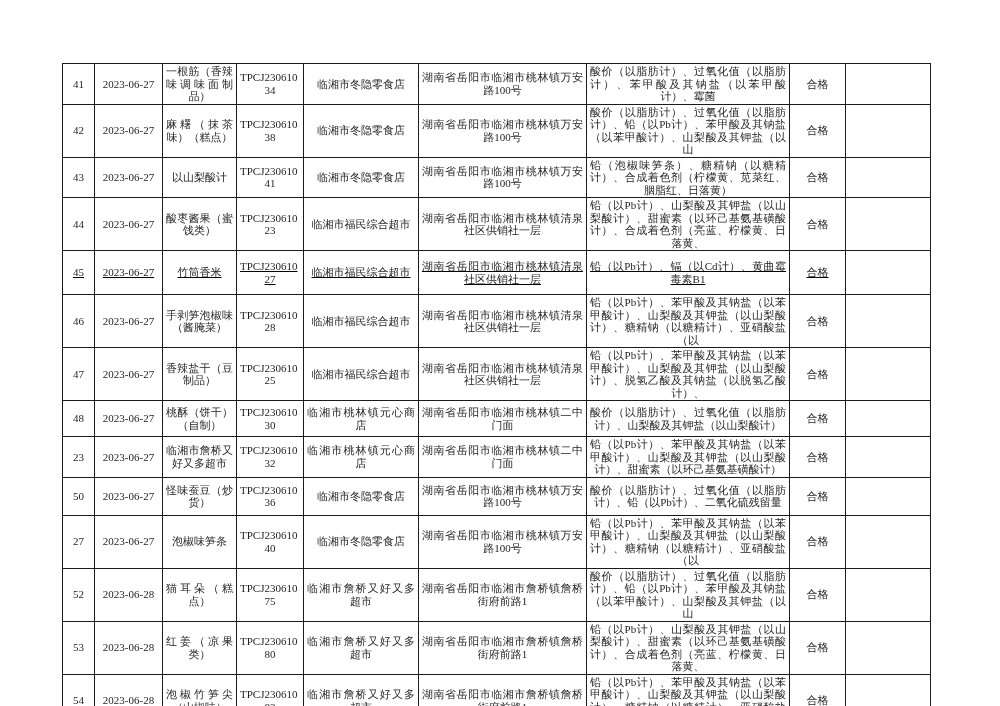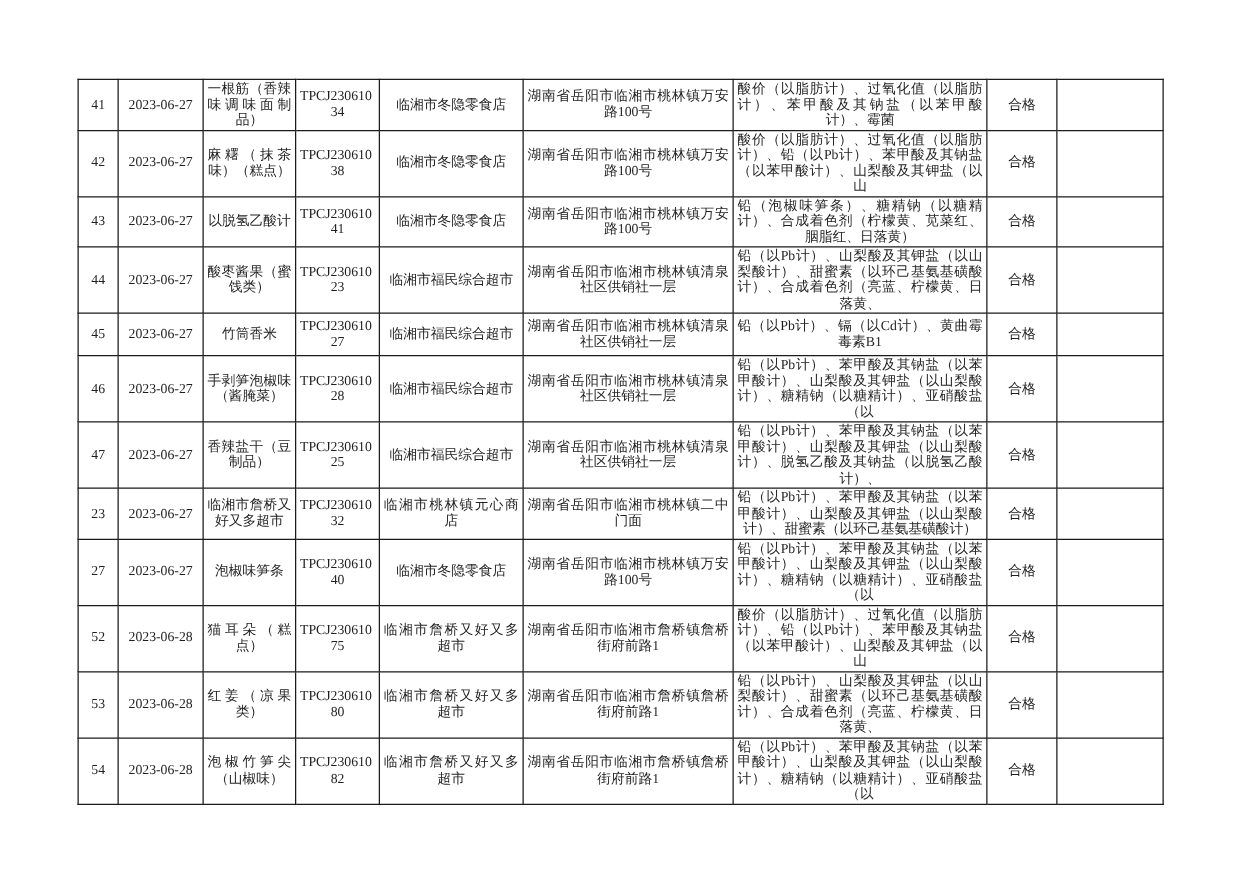--- a/index.html
+++ b/index.html
@@ -66,40 +66,40 @@
       <td class="c-code">TPCJ23061038</td>
       <td class="c-store">临湘市冬隐零食店</td>
       <td class="c-address">湖南省岳阳市临湘市桃林镇万安路100号</td>
       <td class="c-items">酸价（以脂肪计）、过氧化值（以脂肪计）、铅（以Pb计）、苯甲酸及其钠盐（以苯甲酸计）、山梨酸及其钾盐（以山</td>
       <td class="c-result">合格</td>
       <td class="c-note"></td>
     </tr>
         <tr style="height: 39px;">
       <td class="c-no">43</td>
       <td class="c-date">2023-06-27</td>
-      <td class="c-product">以脱氢乙酸计</td>
+      <td class="c-product">以山梨酸计</td>
       <td class="c-code">TPCJ23061041</td>
       <td class="c-store">临湘市冬隐零食店</td>
       <td class="c-address">湖南省岳阳市临湘市桃林镇万安路100号</td>
       <td class="c-items">铅（泡椒味笋条）、糖精钠（以糖精计）、合成着色剂（柠檬黄、苋菜红、胭脂红、日落黄）</td>
       <td class="c-result">合格</td>
       <td class="c-note"></td>
     </tr>
         <tr style="height: 39px;">
       <td class="c-no">44</td>
       <td class="c-date">2023-06-27</td>
       <td class="c-product">酸枣酱果（蜜饯类）</td>
       <td class="c-code">TPCJ23061023</td>
       <td class="c-store">临湘市福民综合超市</td>
       <td class="c-address">湖南省岳阳市临湘市桃林镇清泉社区供销社一层</td>
       <td class="c-items">铅（以Pb计）、山梨酸及其钾盐（以山梨酸计）、甜蜜素（以环己基氨基磺酸计）、合成着色剂（亮蓝、柠檬黄、日落黄、</td>
       <td class="c-result">合格</td>
       <td class="c-note"></td>
     </tr>
-        <tr style="height: 34px;">
+        <tr style="height: 44px; text-decoration: underline;">
       <td class="c-no">45</td>
       <td class="c-date">2023-06-27</td>
       <td class="c-product">竹筒香米</td>
       <td class="c-code">TPCJ23061027</td>
       <td class="c-store">临湘市福民综合超市</td>
       <td class="c-address">湖南省岳阳市临湘市桃林镇清泉社区供销社一层</td>
       <td class="c-items">铅（以Pb计）、镉（以Cd计）、黄曲霉毒素B1</td>
       <td class="c-result">合格</td>
       <td class="c-note"></td>
     </tr>
@@ -115,31 +115,53 @@
       <td class="c-note"></td>
     </tr>
         <tr style="height: 46px;">
       <td class="c-no">47</td>
       <td class="c-date">2023-06-27</td>
       <td class="c-product">香辣盐干（豆制品）</td>
       <td class="c-code">TPCJ23061025</td>
       <td class="c-store">临湘市福民综合超市</td>
       <td class="c-address">湖南省岳阳市临湘市桃林镇清泉社区供销社一层</td>
       <td class="c-items">铅（以Pb计）、苯甲酸及其钠盐（以苯甲酸计）、山梨酸及其钾盐（以山梨酸计）、脱氢乙酸及其钠盐（以脱氢乙酸计）、</td>
+      <td class="c-result">合格</td>
+      <td class="c-note"></td>
+    </tr>
+        <tr style="height: 36px;">
+      <td class="c-no">48</td>
+      <td class="c-date">2023-06-27</td>
+      <td class="c-product">桃酥（饼干）（自制）</td>
+      <td class="c-code">TPCJ23061030</td>
+      <td class="c-store">临湘市桃林镇元心商店</td>
+      <td class="c-address">湖南省岳阳市临湘市桃林镇二中门面</td>
+      <td class="c-items">酸价（以脂肪计）、过氧化值（以脂肪计）、山梨酸及其钾盐（以山梨酸计）</td>
       <td class="c-result">合格</td>
       <td class="c-note"></td>
     </tr>
         <tr style="height: 40px;">
       <td class="c-no">23</td>
       <td class="c-date">2023-06-27</td>
       <td class="c-product">临湘市詹桥又好又多超市</td>
       <td class="c-code">TPCJ23061032</td>
       <td class="c-store">临湘市桃林镇元心商店</td>
       <td class="c-address">湖南省岳阳市临湘市桃林镇二中门面</td>
       <td class="c-items">铅（以Pb计）、苯甲酸及其钠盐（以苯甲酸计）、山梨酸及其钾盐（以山梨酸计）、甜蜜素（以环己基氨基磺酸计）</td>
+      <td class="c-result">合格</td>
+      <td class="c-note"></td>
+    </tr>
+        <tr style="height: 38px;">
+      <td class="c-no">50</td>
+      <td class="c-date">2023-06-27</td>
+      <td class="c-product">怪味蚕豆（炒货）</td>
+      <td class="c-code">TPCJ23061036</td>
+      <td class="c-store">临湘市冬隐零食店</td>
+      <td class="c-address">湖南省岳阳市临湘市桃林镇万安路100号</td>
+      <td class="c-items">酸价（以脂肪计）、过氧化值（以脂肪计）、铅（以Pb计）、二氧化硫残留量</td>
       <td class="c-result">合格</td>
       <td class="c-note"></td>
     </tr>
         <tr style="height: 42px;">
       <td class="c-no">27</td>
       <td class="c-date">2023-06-27</td>
       <td class="c-product">泡椒味笋条</td>
       <td class="c-code">TPCJ23061040</td>
       <td class="c-store">临湘市冬隐零食店</td>
       <td class="c-address">湖南省岳阳市临湘市桃林镇万安路100号</td>

